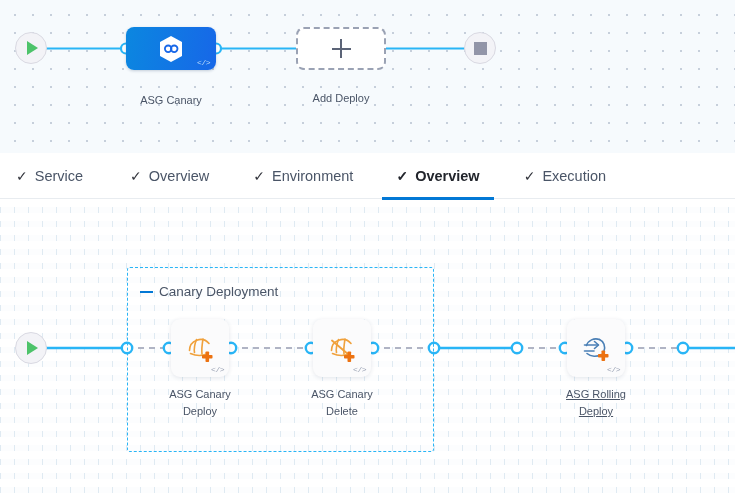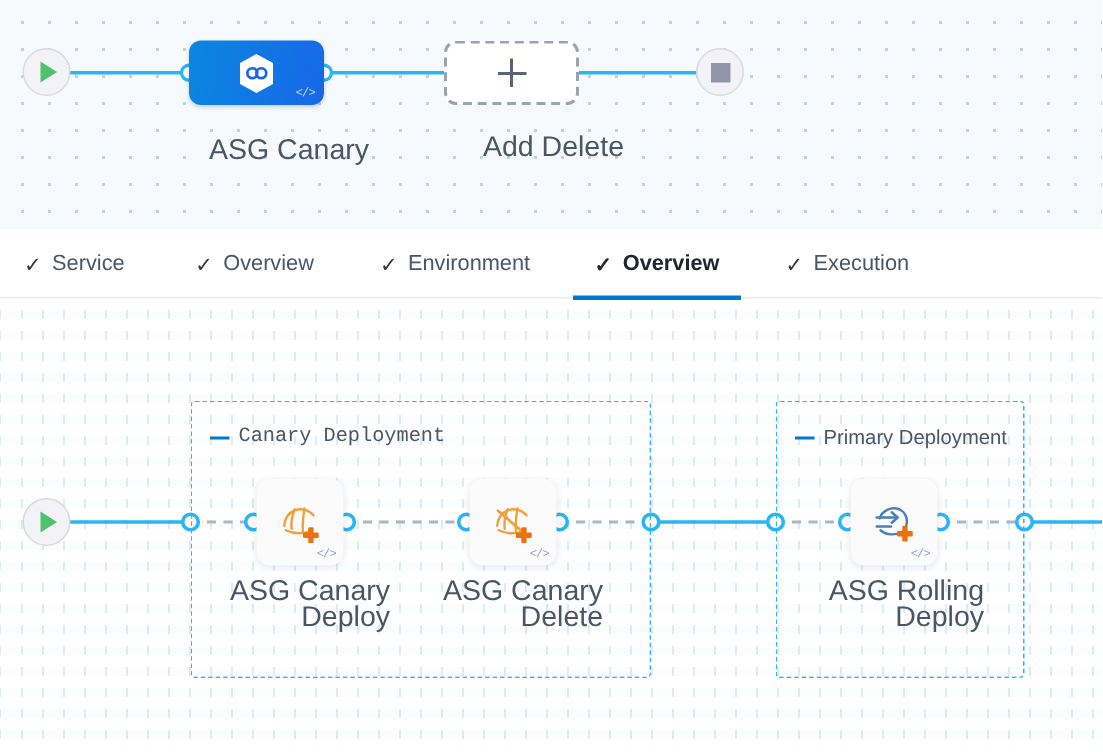--- a/index.html
+++ b/index.html
@@ -70,22 +70,22 @@
   #tab-environment { margin-left: 44px; }
   #tab-execution   { margin-left: 43px; }
   #tab-advanced    { margin-left: 44px; }
 
   
   .wires { position: absolute; inset: 0; pointer-events: none; }
 
   
   .node-label {
     position: absolute;
-    text-align: right;
-    font-size: 19px;
+    text-align: center;
+    font-size: 11px;
     color: #4a5567;
     line-height: 17px;
     white-space: pre-line;
   }
 
   
   .terminal {
     position: absolute;
     width: 32px; height: 32px; border-radius: 50%;
     background: #f3f3f7;
@@ -206,21 +206,21 @@
       <span class="codeglyph">&lt;/&gt;</span>
     </div>
     <div class="node-label" style="left:96px; top:92px; width:150px;">ASG Canary</div>
 
     <div class="add-stage">
       <span style="position:relative;width:19px;height:19px;display:block;">
         <span class="plus-h" style="top:8.5px;left:0;"></span>
         <span class="plus-v" style="left:8.5px;top:0;"></span>
       </span>
     </div>
-    <div class="node-label" style="left:266px; top:90px; width:150px;">Add Delete</div>
+    <div class="node-label" style="left:266px; top:90px; width:150px;">Add Deploy</div>
 
     <div class="terminal" style="left:464px; top:32px;">
       <span class="stop-sq"></span>
     </div>
   </div>
 
   <div class="tabbar">
     <div class="tab" id="tab-overview">
       <span class="check">✓</span>
       <span>Service</span>
@@ -273,21 +273,21 @@
       <circle cx="517" cy="149" r="5.2" fill="#ffffff" stroke="#29b5f6" stroke-width="2.4"></circle>
       <circle cx="565" cy="149" r="5.2" fill="#ffffff" stroke="#29b5f6" stroke-width="2.4"></circle>
       <circle cx="627" cy="149" r="5.2" fill="#ffffff" stroke="#29b5f6" stroke-width="2.4"></circle>
       <circle cx="683" cy="149" r="5.2" fill="#ffffff" stroke="#29b5f6" stroke-width="2.4"></circle>
     </svg>
 
     <div class="terminal" style="left:15px; top:133px;">
       <span class="play-tri"></span>
     </div>
 
-    <div class="step-group" style="left:127px; top:68px; width:307px; height:185px;font-family:Liberation Mono, monospace;">
+    <div class="step-group" style="left:127px; top:68px; width:307px; height:185px;">
       <div class="group-header">
         <span class="group-dash"></span>
         <span>Canary Deployment</span>
       </div>
     </div>
 
     <div class="step-node" style="left:171px; top:120px;">
       <span>
         <svg width="36" height="34" viewBox="0 0 36 34">
           <g fill="none" stroke="#f0a13c" stroke-width="1.6" stroke-linecap="round">
@@ -321,43 +321,37 @@
             <rect x="23.5" y="20.5" width="3.6" height="10.5" rx="0.8"></rect>
             <rect x="20" y="24" width="10.5" height="3.6" rx="0.8"></rect>
           </g>
         </svg>
       </span>
       <span class="codeglyph">&lt;/&gt;</span>
     </div>
     <div class="node-label" style="left:282px; top:187px; width:120px;">ASG Canary
 Delete</div>
 
-    <div class="step-group" style="left:517px; top:68px; width:166px; height:185px;">
-      <div class="group-header">
-        <span class="group-dash"></span>
-        <span>Primary Deployment</span>
-      </div>
-    </div>
 
     <div class="step-node" style="left:567px; top:120px;">
       <span>
         <svg width="36" height="34" viewBox="0 0 36 34">
           <g fill="none" stroke="#4a7fb5" stroke-width="1.6" stroke-linecap="round" stroke-linejoin="round">
             <path d="M8.5 14.5 C10 9.5 16 6.5 21.5 8.5"></path>
             <path d="M21.5 8.5 C26 10.5 27.5 15.5 26 20"></path>
             <path d="M9 22.5 C13 26 19 26 23.5 23.5"></path>
             <path d="M6.5 14 L20 14"></path>
             <path d="M16.5 10.5 L20.5 14 L16.5 17.5"></path>
             <path d="M6.5 20 L16 20"></path>
           </g>
           <g fill="#ec7211">
             <rect x="23.5" y="19.5" width="3.6" height="10.5" rx="0.8"></rect>
             <rect x="20" y="23" width="10.5" height="3.6" rx="0.8"></rect>
           </g>
         </svg>
       </span>
       <span class="codeglyph">&lt;/&gt;</span>
     </div>
-    <div class="node-label" style="left:536px; top:187px; width:120px;">ASG Rolling
+    <div class="node-label" style="left:536px; top:187px; width:120px;text-decoration:underline;">ASG Rolling
 Deploy</div>
 
   </div>
 </div>
 
 </body></html>

